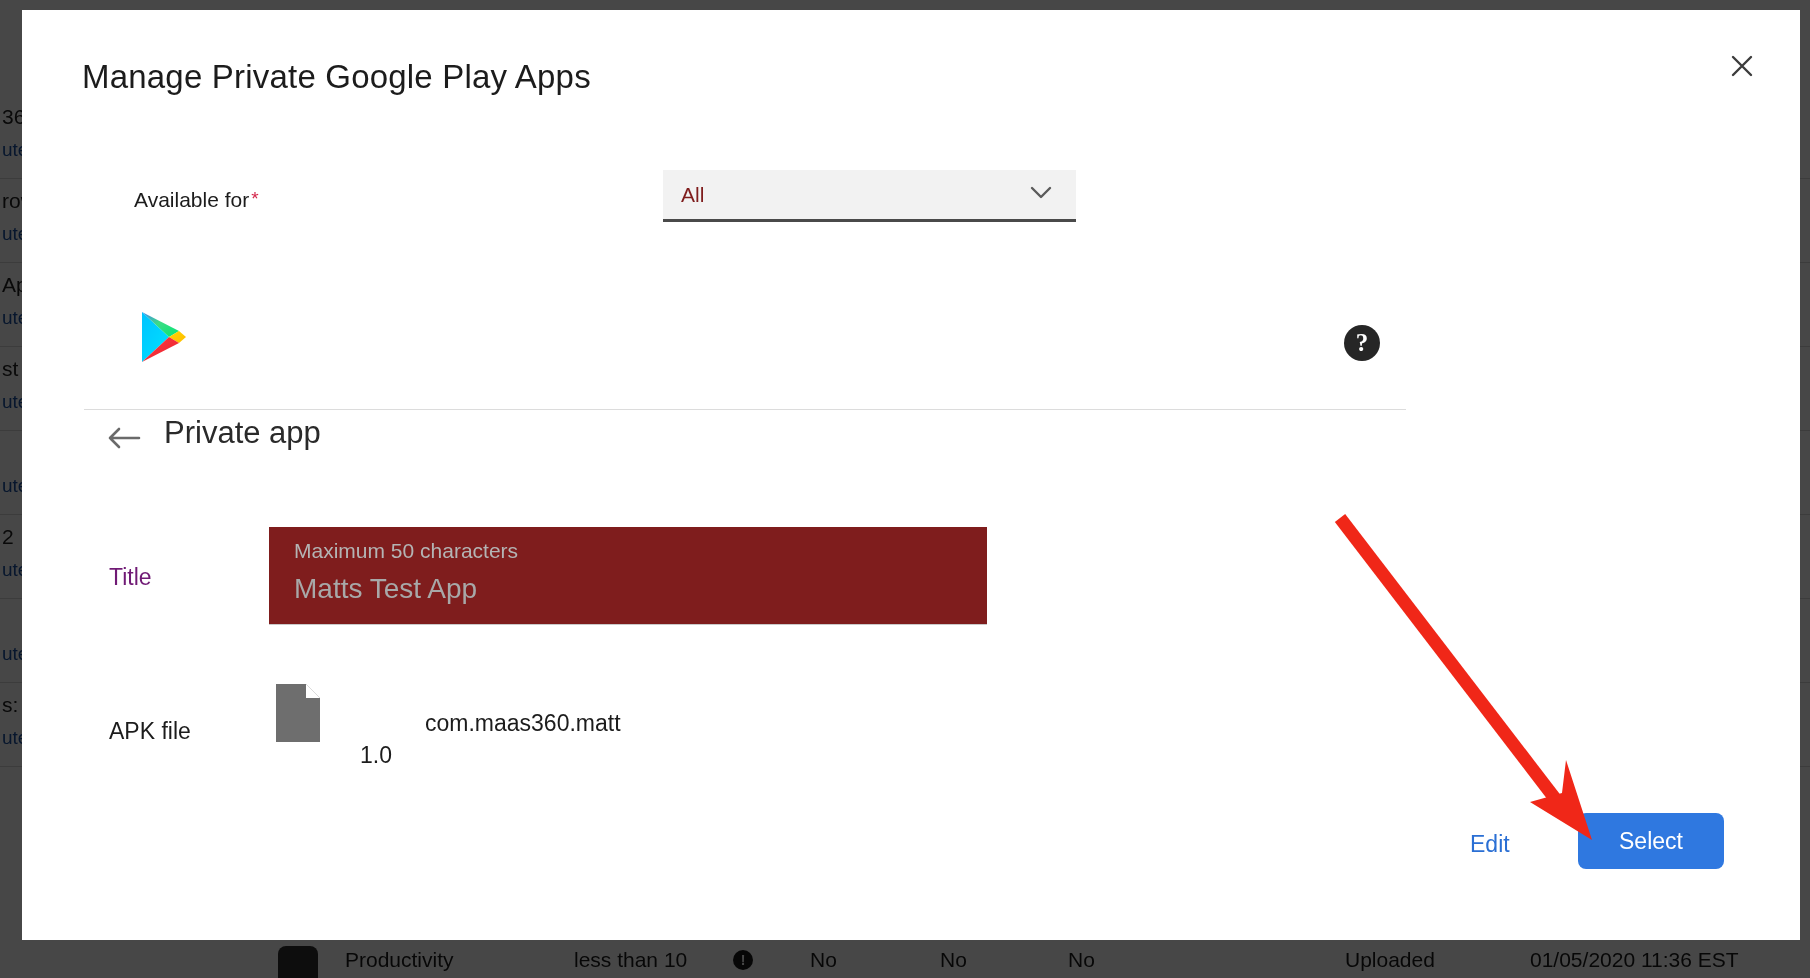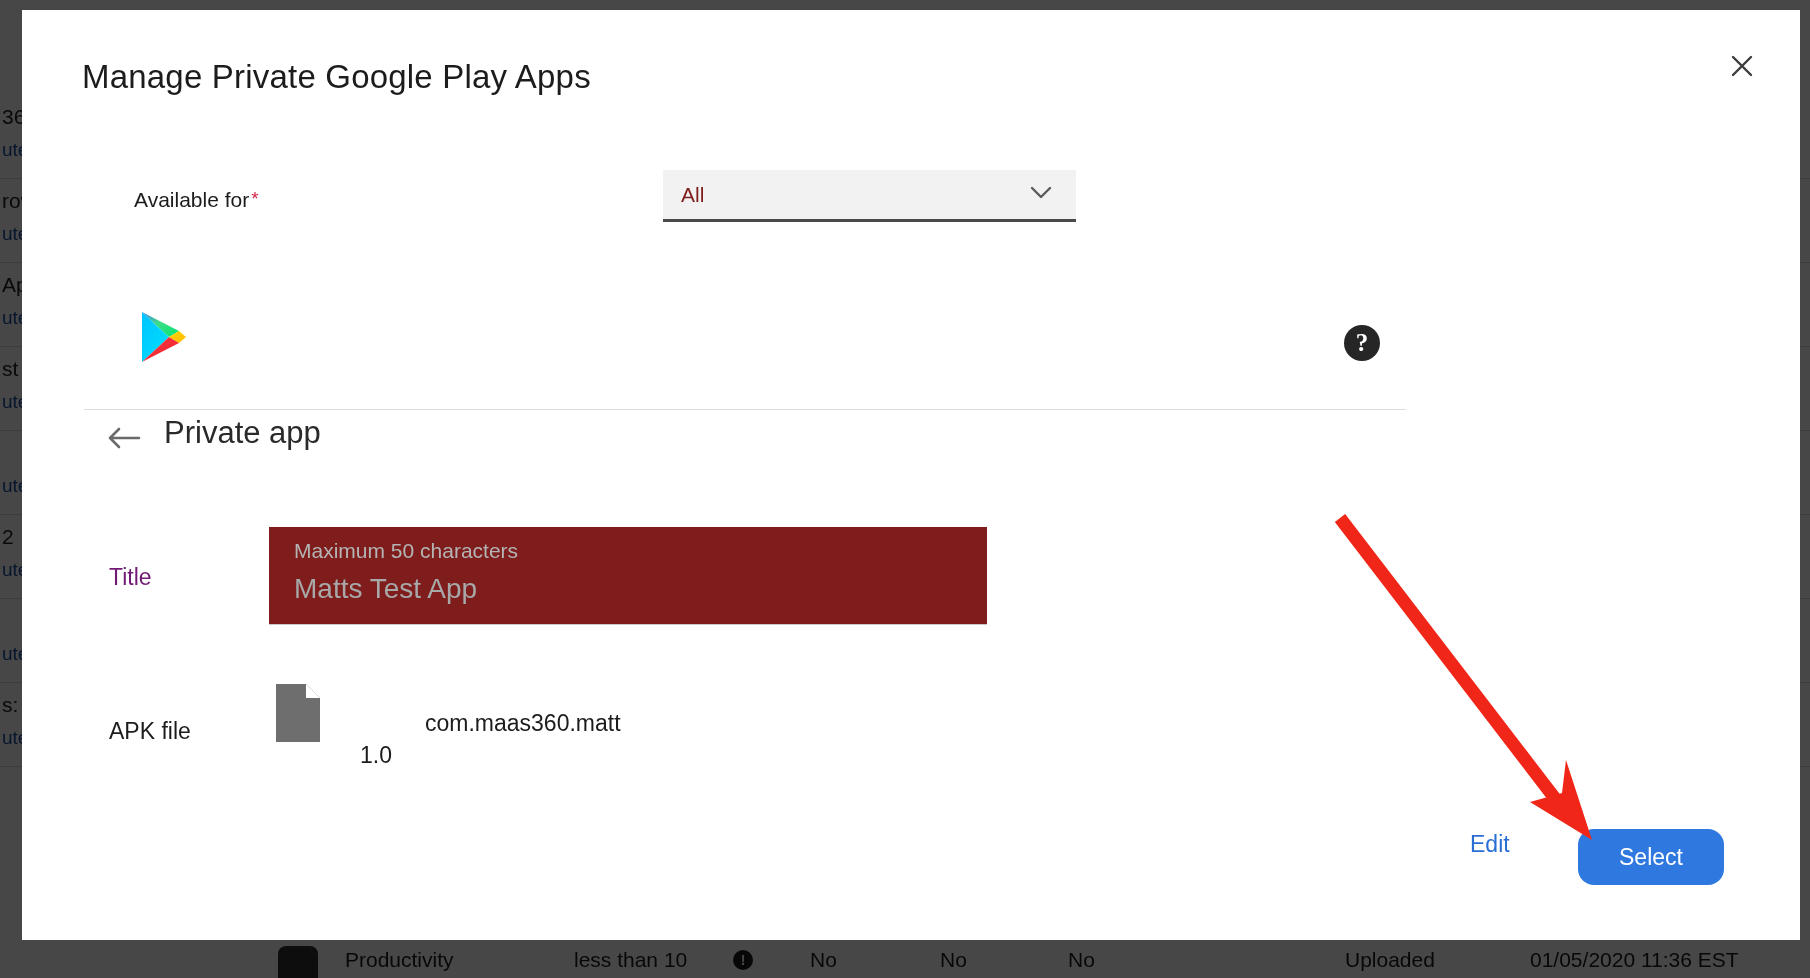--- a/index.html
+++ b/index.html
@@ -335,24 +335,23 @@
   .btn-select {
     position: absolute;
     left: 1556px;
     top: 803px;
     width: 146px;
     height: 56px;
     background: #2f78e0;
     color: #ffffff;
     font-size: 23px;
     border: none;
-    border-radius: 16px;
+    border-radius: 8px;
     cursor: pointer;
     font-family: "Liberation Sans", sans-serif;
-    margin-top: 16px;
   }
 
   
   .annotation {
     position: absolute;
     inset: 0;
     pointer-events: none;
   }
 </style>
 </head>

